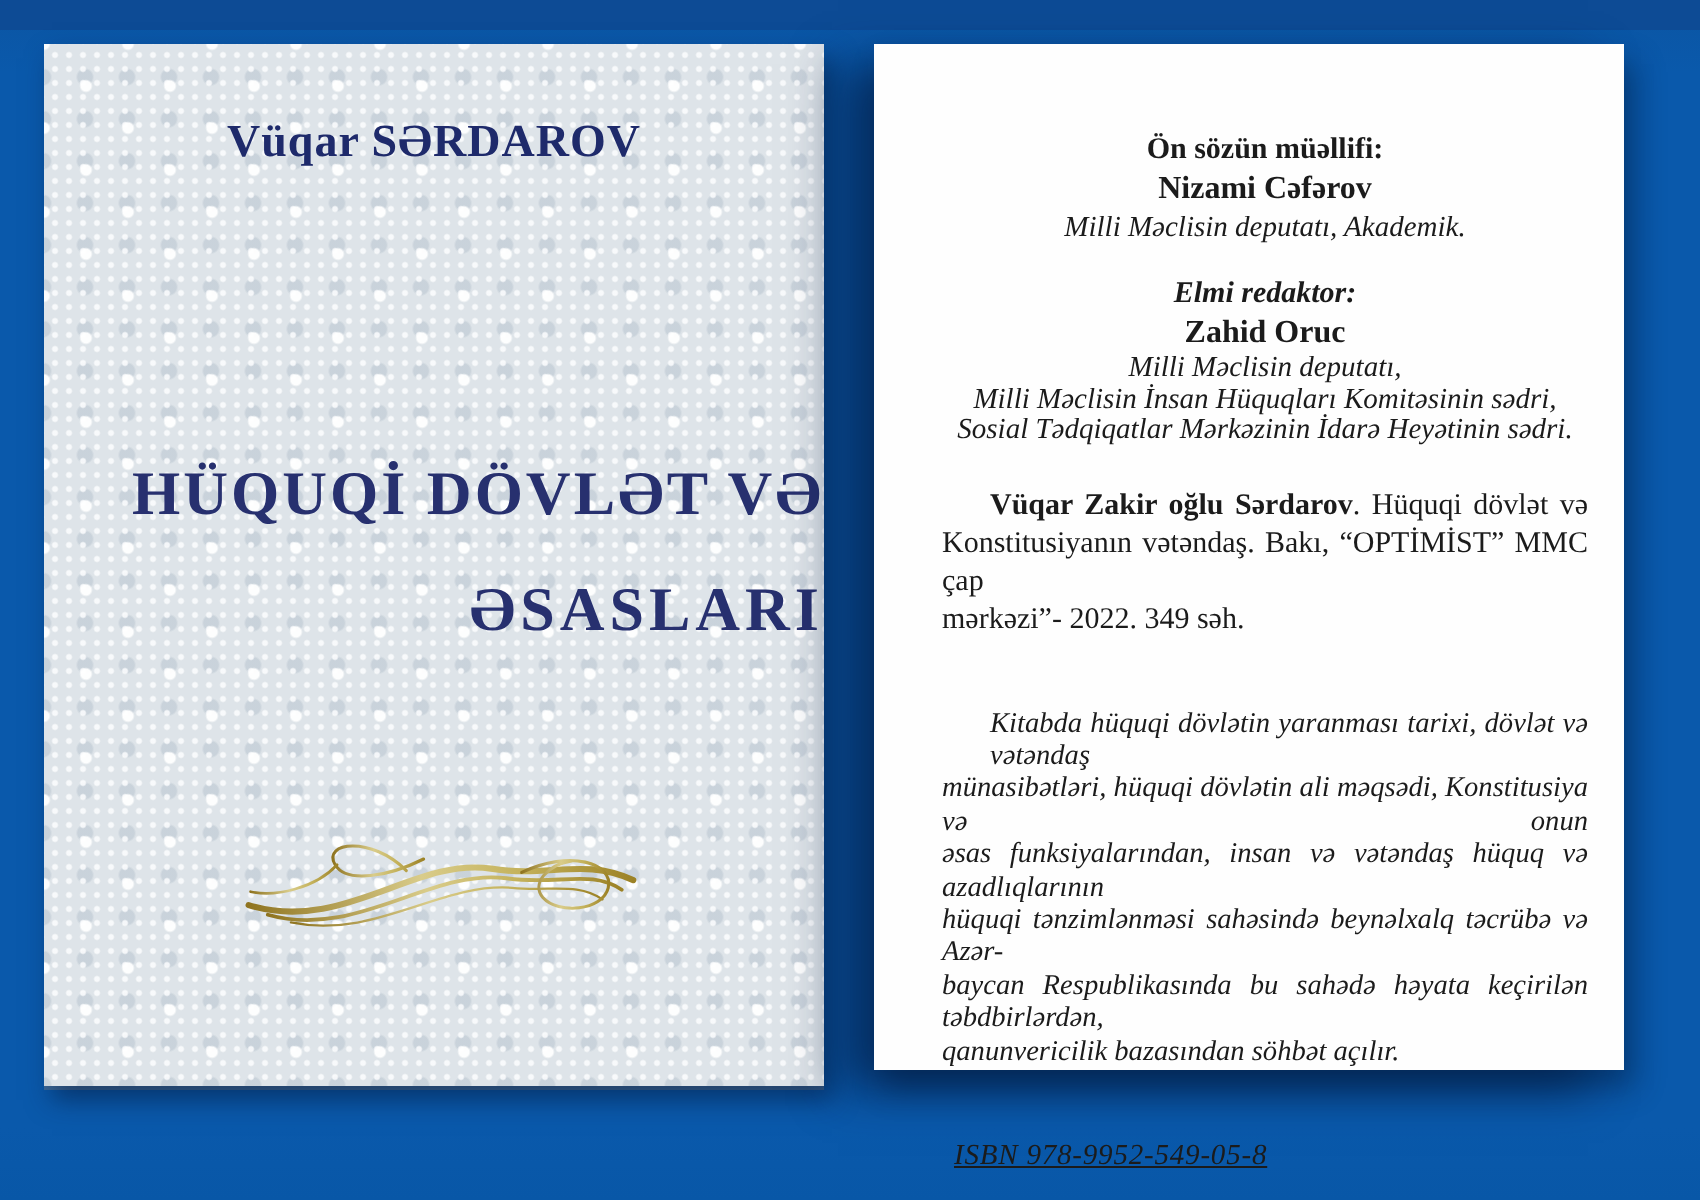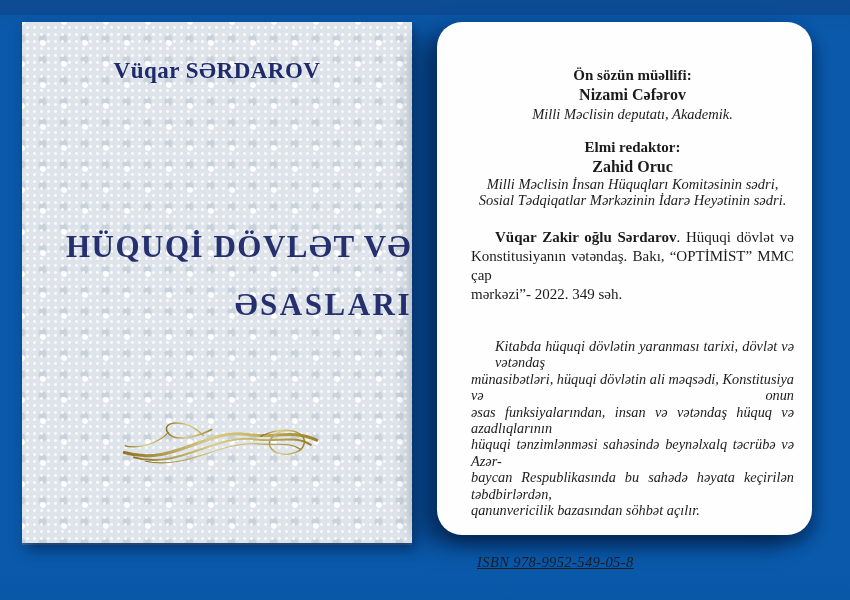--- a/index.html
+++ b/index.html
@@ -37,27 +37,26 @@
   .cover-title .t3{margin-top:8px;letter-spacing:2.5px;}
   .flourish{
     position:absolute;top:395px;left:95px;width:205px;height:50px;
   }
   
   .title-page{
     position:absolute;left:437px;top:22px;width:375px;height:513px;
     background:#fefefe;color:#1b1b1b;
     padding:44px 18px 0 34px;box-sizing:border-box;
     box-shadow:-18px 10px 22px rgba(3,24,58,.6), 5px 9px 14px rgba(3,24,58,.45);
-    border-radius:25px;
   }
   .tp-center{text-align:center;}
   .h-bold{font-size:15px;font-weight:bold;line-height:18px;}
   .n-bold{font-size:16px;font-weight:bold;line-height:20px;margin-top:1px;}
   .role-it{font-size:14.5px;font-style:italic;line-height:16px;margin-top:1px;}
-  .editor-head{margin-top:16px;}
+  .editor-head{margin-top:16px;font-style:italic;}
   .roles div{font-size:14.5px;font-style:italic;line-height:15.5px;}
   .biblio{margin-top:20px;font-size:15px;line-height:19px;}
   .biblio .jl,.abstract .jl{text-align:justify;text-align-last:justify;}
   .biblio .first{padding-left:24px;}
   .biblio b{font-weight:bold;}
   .abstract{margin-top:34px;font-size:14.3px;font-style:italic;line-height:16.4px;}
   .abstract .first{padding-left:24px;}
   .isbn{margin-top:36px;margin-left:6px;font-size:14.5px;font-style:italic;letter-spacing:.4px;text-decoration:underline;}
 </style>
 </head>
@@ -96,20 +95,21 @@
   <div class="title-page">
 
     <div class="tp-center">
       <div class="h-bold">Ön sözün müəllifi:</div>
       <div class="n-bold">Nizami Cəfərov</div>
       <div class="role-it">Milli Məclisin deputatı, Akademik.</div>
 
       <div class="h-bold editor-head">Elmi redaktor:</div>
       <div class="n-bold">Zahid Oruc</div>
       <div class="roles">
+        <div>Milli Məclisin deputatı,</div>
         <div>Milli Məclisin İnsan Hüquqları Komitəsinin sədri,</div>
         <div>Sosial Tədqiqatlar Mərkəzinin İdarə Heyətinin sədri.</div>
       </div>
     </div>
 
     <div class="biblio">
       <div class="jl first"><b>Vüqar Zakir oğlu Sərdarov</b><span>. Hüquqi dövlət və</span></div>
       <div class="jl">Konstitusiyanın vətəndaş.  Bakı, “OPTİMİST” MMC çap</div>
       <div>mərkəzi”- 2022. 349 səh.</div>
     </div>

